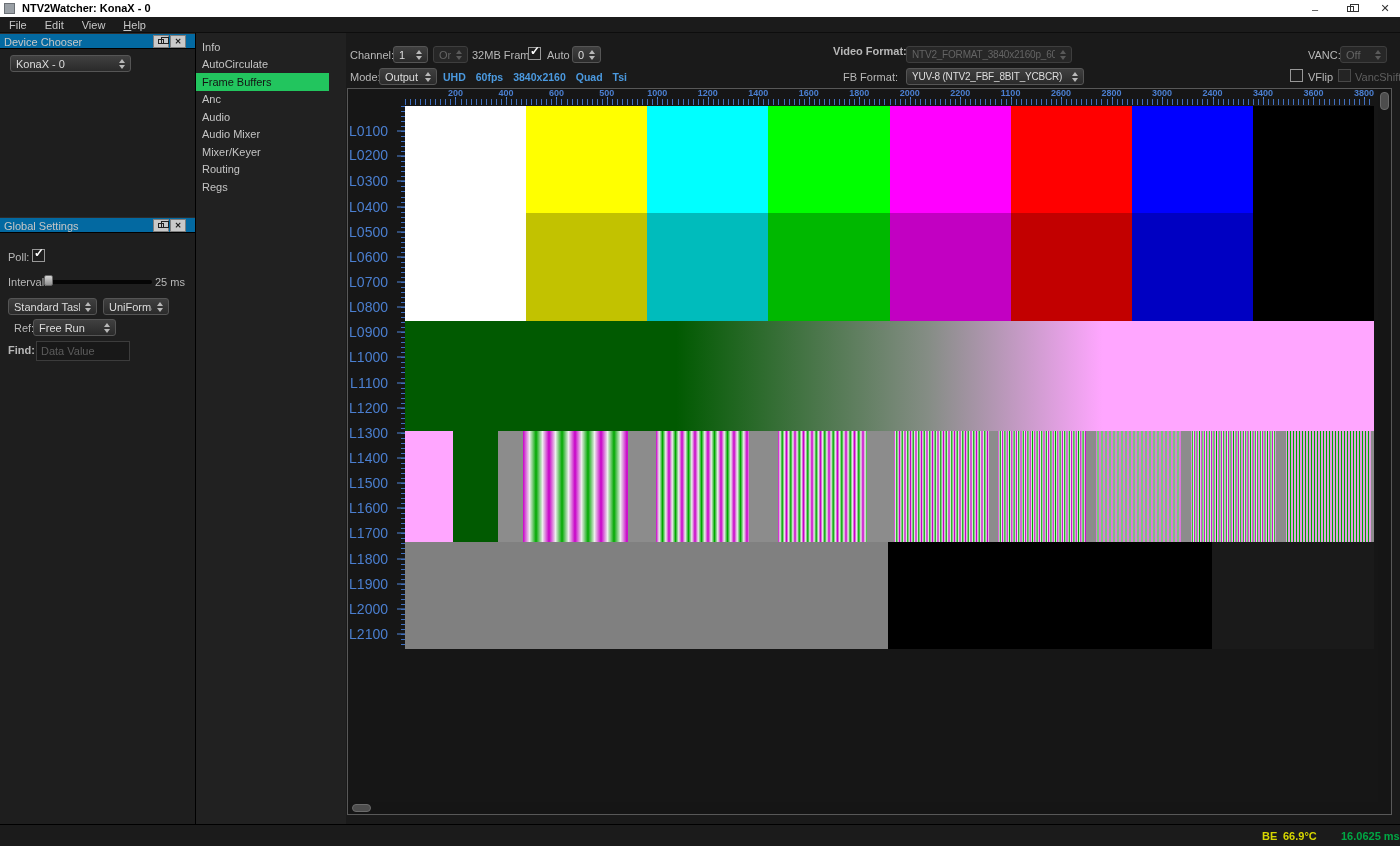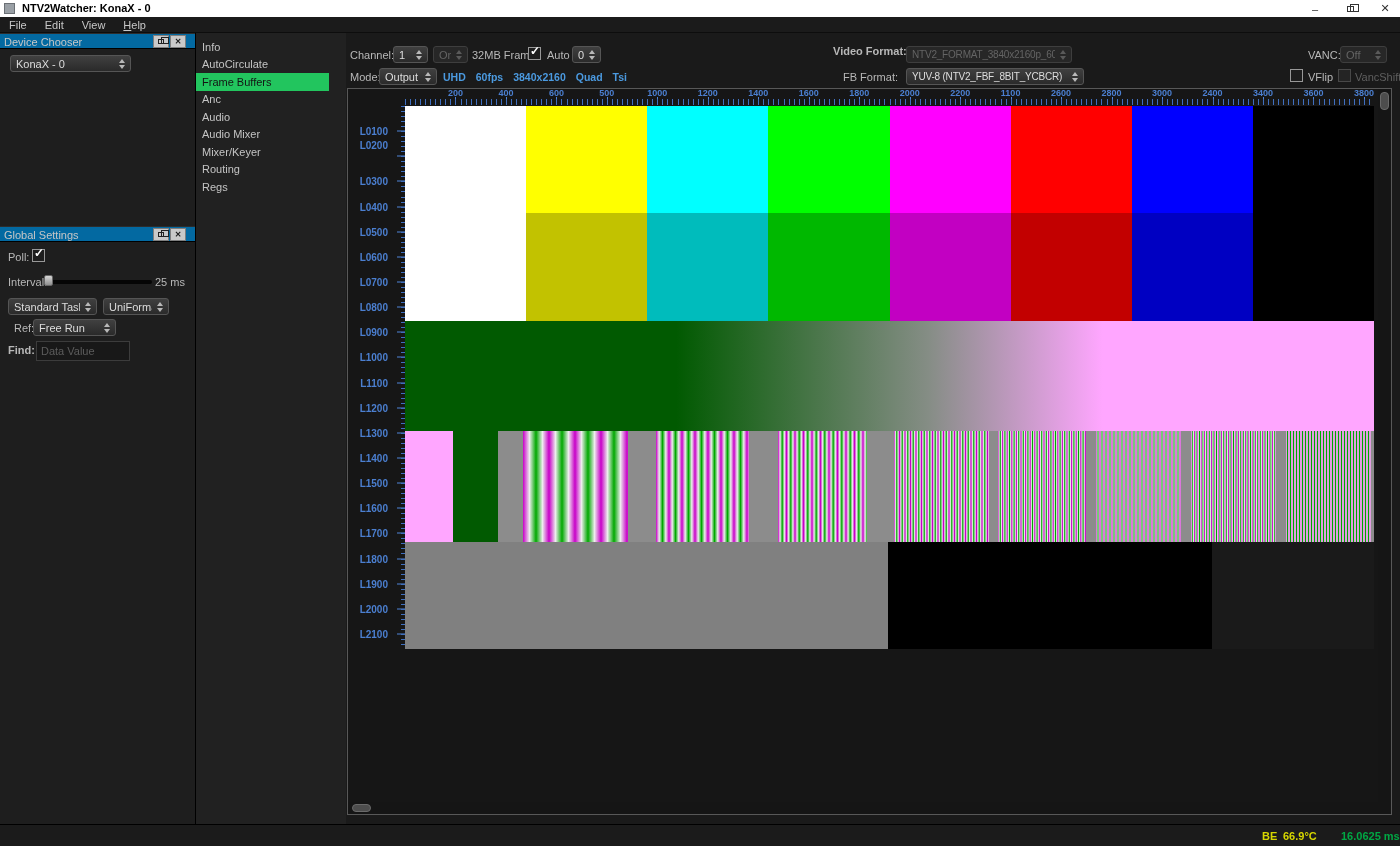--- a/index.html
+++ b/index.html
@@ -63,21 +63,21 @@
   #format-tokens { position:absolute; left:443px; top:71px; display:flex; gap:10px; }
 
   
   #fbwidget { position:absolute; left:347px; top:88px; width:1045px; height:727px; border:1px solid #585858; background:#161616; overflow:hidden; }
   #ruler-x-ticks { position:absolute; left:57px; top:10px; width:969px; height:6px;
       background:repeating-linear-gradient(90deg,#3f6fbf 0px,#3f6fbf 1px,transparent 1px,transparent 5.047px); }
   .rx-label { position:absolute; top:-1px; transform:translateX(-50%); color:#4b7fd0; font-size:9px; font-weight:bold; }
   .rx-tick  { position:absolute; top:8px; width:1px; height:8px; background:#4f83d8; }
   #ruler-y-ticks { position:absolute; left:53px; top:17px; width:4px; height:543px;
       background:repeating-linear-gradient(180deg,#3f6fbf 0px,#3f6fbf 1px,transparent 1px,transparent 5.028px); }
-  .ry-label { position:absolute; right:1003px; transform:translateY(-50%); color:#4b7fd0; font-size:10px; font-weight:bold; }
+  .ry-label { position:absolute; right:1003px; transform:translateY(-50%); color:#4b7fd0; font-size:14px; font-weight:normal; }
   .ry-tick  { position:absolute; left:49px; width:8px; height:1px; background:#4f83d8; transform:translateY(-50%); }
 
   #fbimage { position:absolute; left:57px; top:17px; width:969px; height:543px; background:#000; }
   .img-row { position:absolute; left:0; width:969px; display:flex; }
   #ramp-row, #sweep-row { position:absolute; left:0; width:969px; }
   .seg { position:absolute; top:0; height:100%; }
 
   
   #vscroll { position:absolute; left:1030px; top:0; width:13px; height:727px; background:#151515; }
   #vscroll-thumb { position:absolute; left:2px; top:3px; width:9px; height:18px; background:#4d4d4d; border:1px solid #6a6a6a; border-radius:4px; }
@@ -120,21 +120,21 @@
     <div class="dock-btn" style="left:170px;">✕</div>
   </div>
   <div class="combo" style="left:10px; top:22px; width:121px;">
     <span class="cval">KonaX - 0</span>
     <span class="spinner">
         <i class="up"></i>
         <i class="dn"></i>
       </span>
   </div>
 
-  <div class="dock-title" style="top:193px;">
+  <div class="dock-title" style="top:184px;">
     <span class="t">Global Settings</span>
     <div class="dock-btn" style="left:153px;">
         <span class="float-glyph"></span>
       </div>
     <div class="dock-btn" style="left:170px;">✕</div>
   </div>
 
   <span class="lbl" style="left:8px; top:218px;">Poll:</span>
   <div class="cb checked" style="left:32px; top:216px;"></div>
 
@@ -297,21 +297,21 @@
       <div class="rx-tick" style="left: 914.969px;"></div>
       <span class="rx-label" style="left: 965.437px;">3600</span>
       <div class="rx-tick" style="left: 965.437px;"></div>
       <span class="rx-label" style="left: 1015.91px;">3800</span>
       <div class="rx-tick" style="left: 1015.91px;"></div>
     </div>
   <div id="ruler-x-ticks"></div>
   <div id="ruler-y">
       <span class="ry-label" style="top: 42.1389px;">L0100</span>
       <div class="ry-tick" style="top: 42.1389px;"></div>
-      <span class="ry-label" style="top: 56px;">L0200</span>
+      <span class="ry-label" style="top: 66px;">L0200</span>
       <div class="ry-tick" style="top: 67.2778px;"></div>
       <span class="ry-label" style="top: 92.4167px;">L0300</span>
       <div class="ry-tick" style="top: 92.4167px;"></div>
       <span class="ry-label" style="top: 117.556px;">L0400</span>
       <div class="ry-tick" style="top: 117.556px;"></div>
       <span class="ry-label" style="top: 142.694px;">L0500</span>
       <div class="ry-tick" style="top: 142.694px;"></div>
       <span class="ry-label" style="top: 167.833px;">L0600</span>
       <div class="ry-tick" style="top: 167.833px;"></div>
       <span class="ry-label" style="top: 192.972px;">L0700</span>

